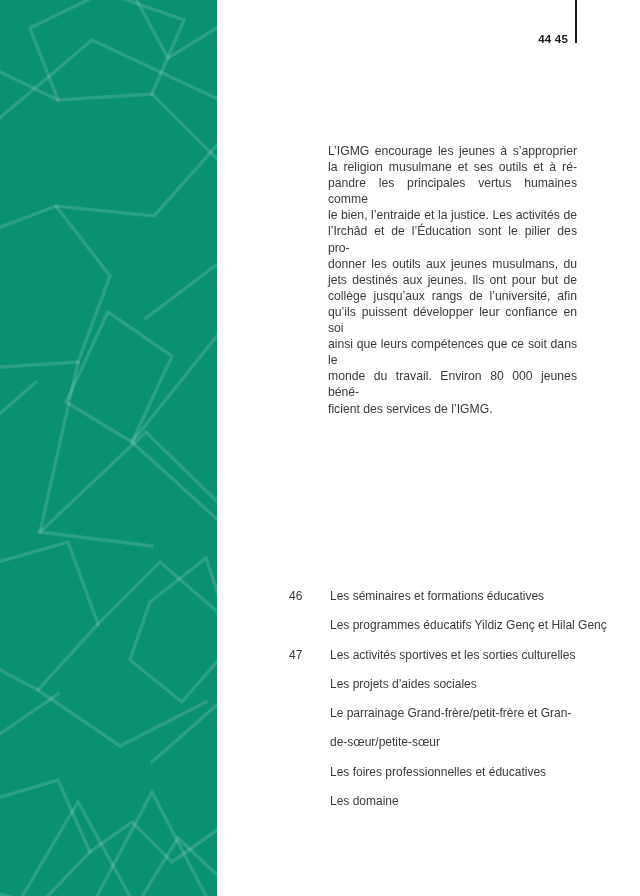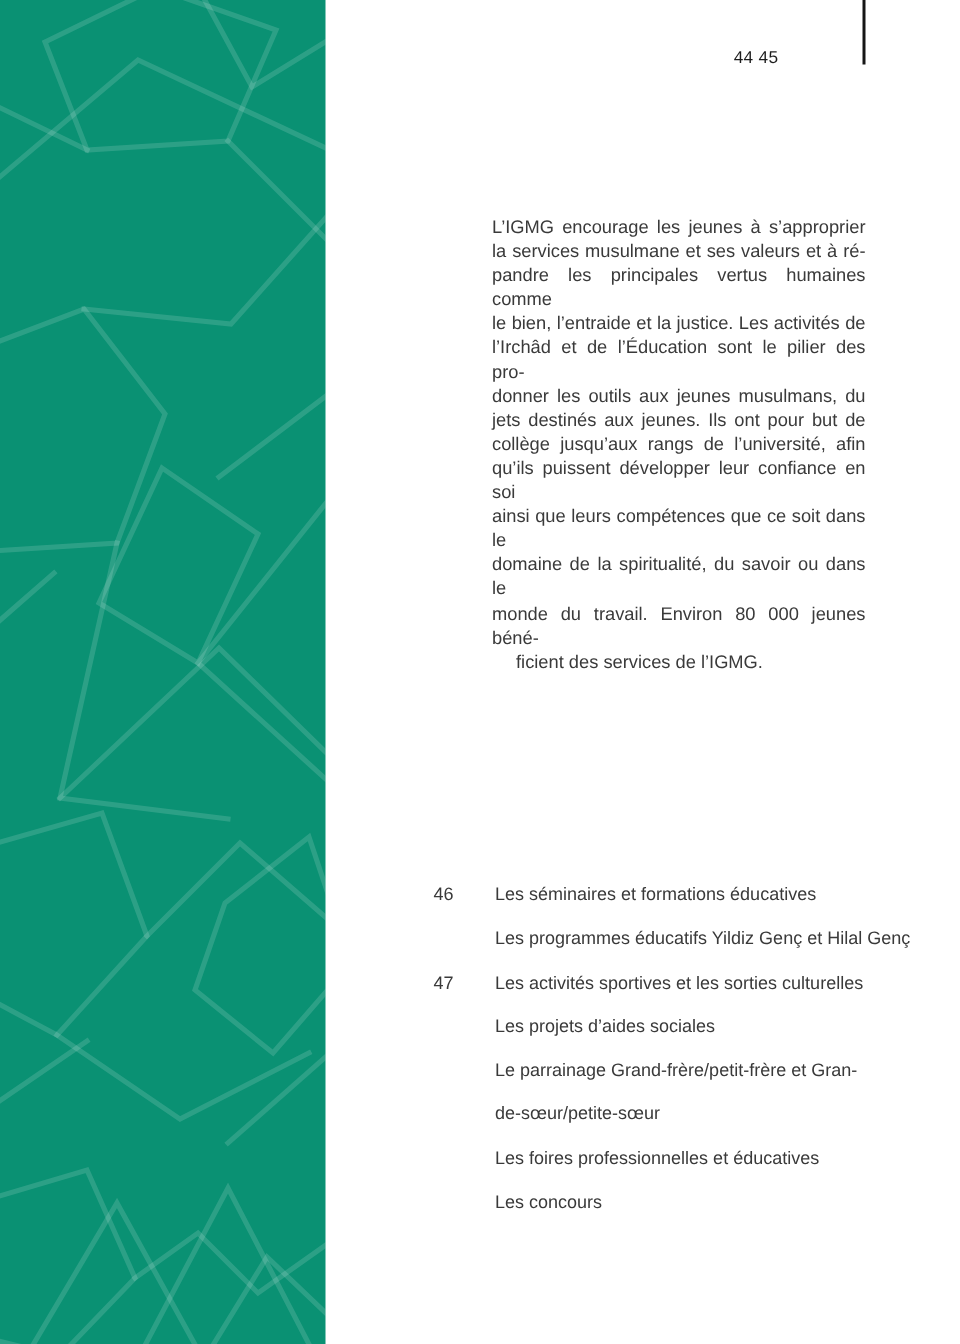--- a/index.html
+++ b/index.html
@@ -21,23 +21,23 @@
   }
   .green-panel{
     position:absolute;left:0;top:0;
     width:217px;height:896px;
     background:var(--panel-green);
     overflow:hidden;
   }
   .green-panel svg{display:block;}
   .header-pagenums{
     position:absolute;left:440px;top:31px;width:128px;
-    text-align:center;
+    text-align:right;
     font-size:11.5px;line-height:16px;
-    font-weight:400;
+    font-weight:700;
     color:var(--page-number-color);
     letter-spacing:0.2px;
   }
   .header-rule{
     position:absolute;left:575px;top:0;
     width:2px;height:43px;
     background:var(--rule-color);
   }
   .intro{
     position:absolute;left:328px;top:143px;width:249px;
@@ -46,21 +46,20 @@
   }
   .pline{
     text-align:justify;
     -moz-text-align-last:justify;
     text-align-last:justify;
     white-space:normal;
   }
   .pline:last-child{
     -moz-text-align-last:left;
     text-align-last:left;
-    margin-left:16px;
   }
   .toc{
     position:absolute;left:289px;top:582px;width:330px;
   }
   .toc-row{
     display:flex;
     height:29.3px;line-height:29.3px;
     font-size:12px;
     white-space:nowrap;
   }
@@ -104,30 +103,29 @@
     <polyline points="140,900 178,838 220,878"></polyline>
   </svg>
 </div>
 
 <div class="header-pagenums"><span>44</span> <span>45</span></div>
 <div class="header-rule"></div>
 
 <div class="intro">
 
 <div class="pline">L’IGMG encourage les jeunes à s’approprier</div>
-    <div class="pline">la services musulmane et ses valeurs et à ré-</div>
+    <div class="pline">la religion musulmane et ses outils et à ré-</div>
     <div class="pline">pandre les principales vertus humaines comme</div>
     <div class="pline">le bien, l’entraide et la justice. Les activités de</div>
     <div class="pline">l’Irchâd et de l’Éducation sont le pilier des pro-</div>
     <div class="pline">donner les outils aux jeunes musulmans, du</div>
     <div class="pline">jets destinés aux jeunes. Ils ont pour but de</div>
     <div class="pline">collège jusqu’aux rangs de l’université, afin</div>
     <div class="pline">qu’ils puissent développer leur confiance en soi</div>
     <div class="pline">ainsi que leurs compétences que ce soit dans le</div>
-    <div class="pline">domaine de la spiritualité, du savoir ou dans le</div>
     <div class="pline">monde du travail. Environ 80 000 jeunes béné-</div>
     <div class="pline">ficient des services de l’IGMG.</div>
   </div>
 
 <div class="toc">
 
 <div class="toc-row">
     <span class="toc-num">46</span>
     <span class="toc-label">Les séminaires et formations éducatives</span>
   </div>
@@ -150,15 +148,15 @@
     <div class="toc-row">
     <span class="toc-num"></span>
     <span class="toc-label">de-sœur/petite-sœur</span>
   </div>
     <div class="toc-row">
     <span class="toc-num"></span>
     <span class="toc-label">Les foires professionnelles et éducatives</span>
   </div>
     <div class="toc-row">
     <span class="toc-num"></span>
-    <span class="toc-label">Les concours</span>
+    <span class="toc-label">Les domaine</span>
   </div>
   </div>
 
 </body></html>

